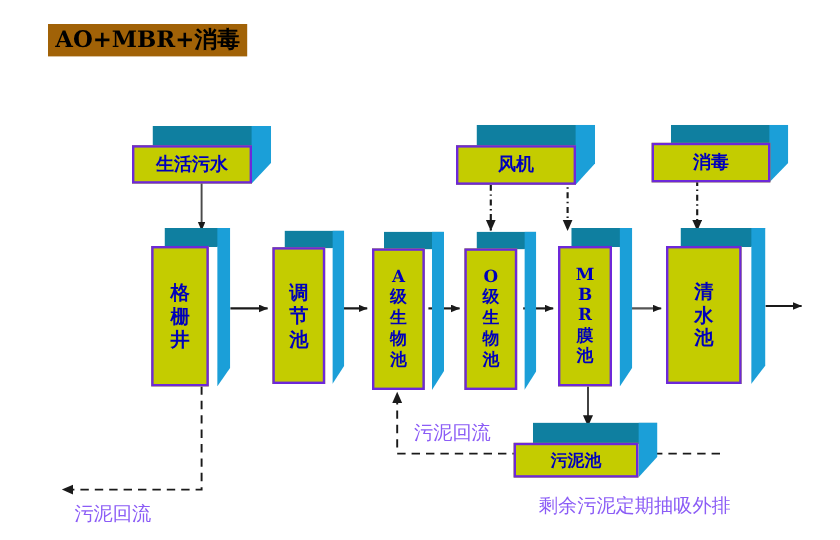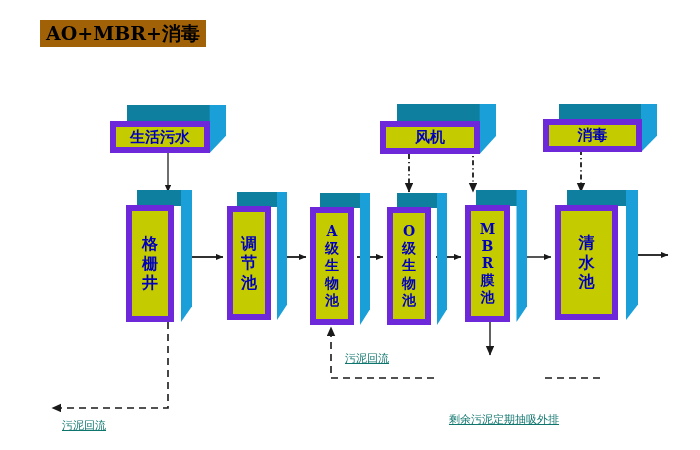--- a/index.html
+++ b/index.html
@@ -17,39 +17,39 @@
     background:#a16207;color:#000000;
     font-family:"DejaVu Serif","Liberation Serif",serif;
     font-weight:bold;font-size:19px;line-height:22px;
     padding:2px 6px 3px 6px;white-space:nowrap;
   }
 
   
   .box3d{position:absolute;}
   .box3d .face-front{
     position:absolute;left:0;top:0;
-    background:#c4cc00;border:6px solid #6d28d9;
+    background:#c4cc00;border:2px solid #6d28d9;
     box-sizing:border-box;
     display:flex;align-items:center;justify-content:center;
     color:#0000bb;
     font-family:"DejaVu Serif","Liberation Serif",serif;
     font-weight:bold;
     z-index:3;
   }
   .box3d .face-top{position:absolute;z-index:2;}
   .box3d .face-side{position:absolute;z-index:2;}
 
   .vlabel{display:flex;flex-direction:column;align-items:center;justify-content:center;line-height:1.22;}
   .vlabel span{display:block;}
 
   
   .lbl{
-    position:absolute;color:#0f766e;
+    position:absolute;color:#8b5cf6;
     font-family:"DejaVu Sans","Liberation Sans",sans-serif;
-    font-size:11px;white-space:nowrap;text-decoration:underline;
+    font-size:16px;white-space:nowrap;
   }
 </style>
 </head>
 <body>
 
 <div id="canvas">
 
   <div class="title">AO+MBR+消毒</div>
 
   <svg class="layer" viewBox="0 0 700 450">
@@ -108,20 +108,29 @@
   <div class="box3d" style="left:380px;top:104px;width:116px;height:50px;">
     <div class="face-top" style="left:17px;top:0;width:99px;height:18px;background:#0f7fa0;
                 clip-path:polygon(0 0,100% 0,83% 100%,0 100%);"></div>
     <div class="face-side" style="left:82px;top:0;width:34px;height:50px;background:#1b9fd8;
                 clip-path:polygon(52% 0,100% 0,100% 64%,52% 100%);"></div>
     <div class="face-front" style="left:0;top:17px;width:100px;height:33px;font-size:15px;">
       <span>风机</span>
     </div>
   </div>
 
+  <div class="box3d" style="left:428px;top:352px;width:120px;height:46px;">
+    <div class="face-top" style="left:16px;top:0;width:104px;height:18px;background:#0f7fa0;
+                clip-path:polygon(0 0,100% 0,85% 100%,0 100%);"></div>
+    <div class="face-side" style="left:88px;top:0;width:32px;height:46px;background:#1b9fd8;
+                clip-path:polygon(50% 0,100% 0,100% 62%,50% 100%);"></div>
+    <div class="face-front" style="left:0;top:17px;width:104px;height:29px;font-size:14px;">
+      <span>污泥池</span>
+    </div>
+  </div>
 
   <div class="box3d" style="left:126px;top:190px;width:66px;height:132px;">
     <div class="face-top" style="left:11px;top:0;width:55px;height:16px;background:#0f7fa0;
                 clip-path:polygon(0 0,100% 0,80% 100%,0 100%);"></div>
     <div class="face-side" style="left:44px;top:0;width:22px;height:132px;background:#1b9fd8;
                 clip-path:polygon(50% 0,100% 0,100% 88%,50% 100%);"></div>
     <div class="face-front" style="left:0;top:15px;width:48px;height:117px;font-size:16px;">
       <div class="vlabel">
         <span>格</span>
         <span>栅</span>

